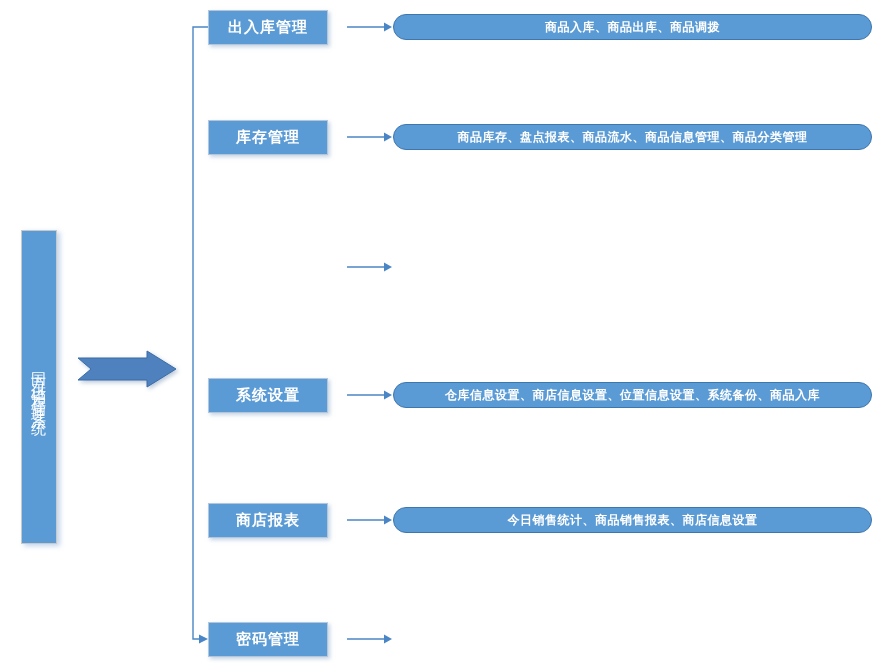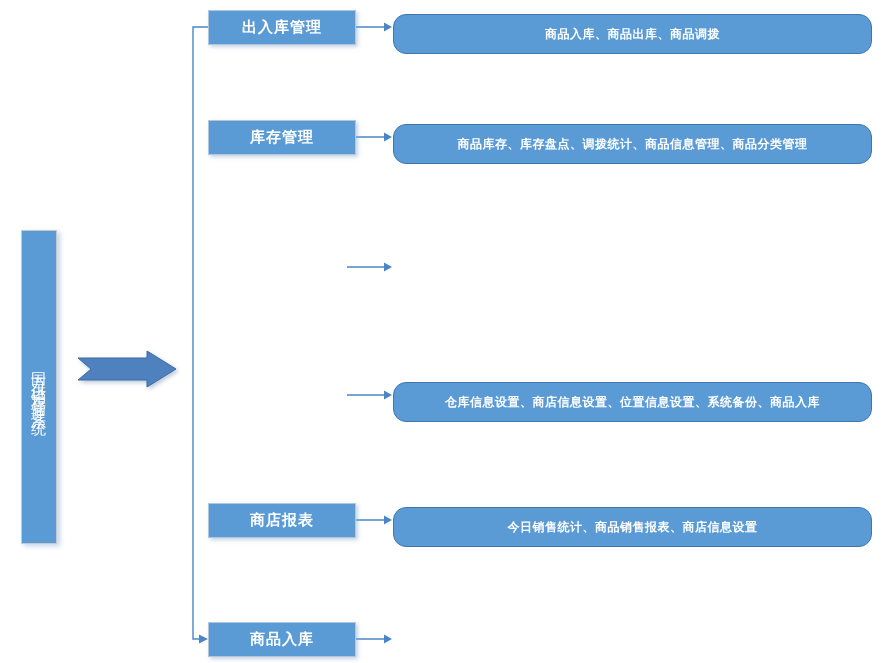--- a/index.html
+++ b/index.html
@@ -32,31 +32,31 @@
   }
   
   .big-arrow{position:absolute;left:77px;top:350px;filter:drop-shadow(2px 2px 2px rgba(100,130,170,.45));}
   .big-arrow polygon{fill:var(--arrow-fill);stroke:var(--arrow-border);stroke-width:1;}
   
   .wires{position:absolute;left:0;top:0;pointer-events:none;}
   .wires path,.wires line{stroke:var(--connector);stroke-width:1.4;fill:none;}
   .wires polygon{fill:var(--connector);stroke:none;}
   
   .node{
-    position:absolute;left:208px;width:148px;height:35px;box-sizing:border-box;
+    position:absolute;left:208px;width:120px;height:35px;box-sizing:border-box;
     background:var(--shape-fill);border:1px solid var(--node-border);
     box-shadow:2px 2px 4px rgba(150,175,205,.55);
     display:flex;align-items:center;justify-content:center;
     color:var(--text);font-size:15px;font-weight:700;letter-spacing:1px;
   }
   .node.r0{top:10px}.node.r1{top:120px}.node.r2{top:250px}
   .node.r3{top:378px}.node.r4{top:503px}.node.r5{top:622px}
   
   .pill{
-    position:absolute;left:393px;width:479px;height:40px;box-sizing:border-box;
+    position:absolute;left:393px;width:479px;height:26px;box-sizing:border-box;
     background:var(--shape-fill);border:1px solid var(--pill-border);
     border-radius:13px;
     display:flex;align-items:center;justify-content:center;
     color:var(--text);font-size:12px;font-weight:600;letter-spacing:.5px;
     white-space:nowrap;
   }
   .pill.p0{top:14px}.pill.p1{top:124px}.pill.p2{top:254px}
   .pill.p3{top:382px}.pill.p4{top:507px}.pill.p5{top:626px}
 </style>
 </head>
@@ -86,21 +86,22 @@
     <line x1="347" y1="395" x2="384" y2="395"></line>
     <polygon points="384,390.5 392,395 384,399.5"></polygon>
     <line x1="347" y1="520" x2="384" y2="520"></line>
     <polygon points="384,515.5 392,520 384,524.5"></polygon>
     <line x1="347" y1="639" x2="384" y2="639"></line>
     <polygon points="384,634.5 392,639 384,643.5"></polygon>
   </svg>
 
   <div class="node r0">出入库管理</div>
   <div class="node r1">库存管理</div>
+  <div class="node r3">系统设置</div>
   <div class="node r4">商店报表</div>
-  <div class="node r5">商品入库</div>
+  <div class="node r5">密码管理</div>
 
   <div class="pill p0">商品入库、商品出库、商品调拨</div>
-  <div class="pill p1">商品库存、库存盘点、调拨统计、商品信息管理、商品分类管理</div>
+  <div class="pill p1">商品库存、盘点报表、商品流水、商品信息管理、商品分类管理</div>
   <div class="pill p3">仓库信息设置、商店信息设置、位置信息设置、系统备份、商品入库</div>
   <div class="pill p4">今日销售统计、商品销售报表、商店信息设置</div>
 
 </div>
 
 </body></html>

